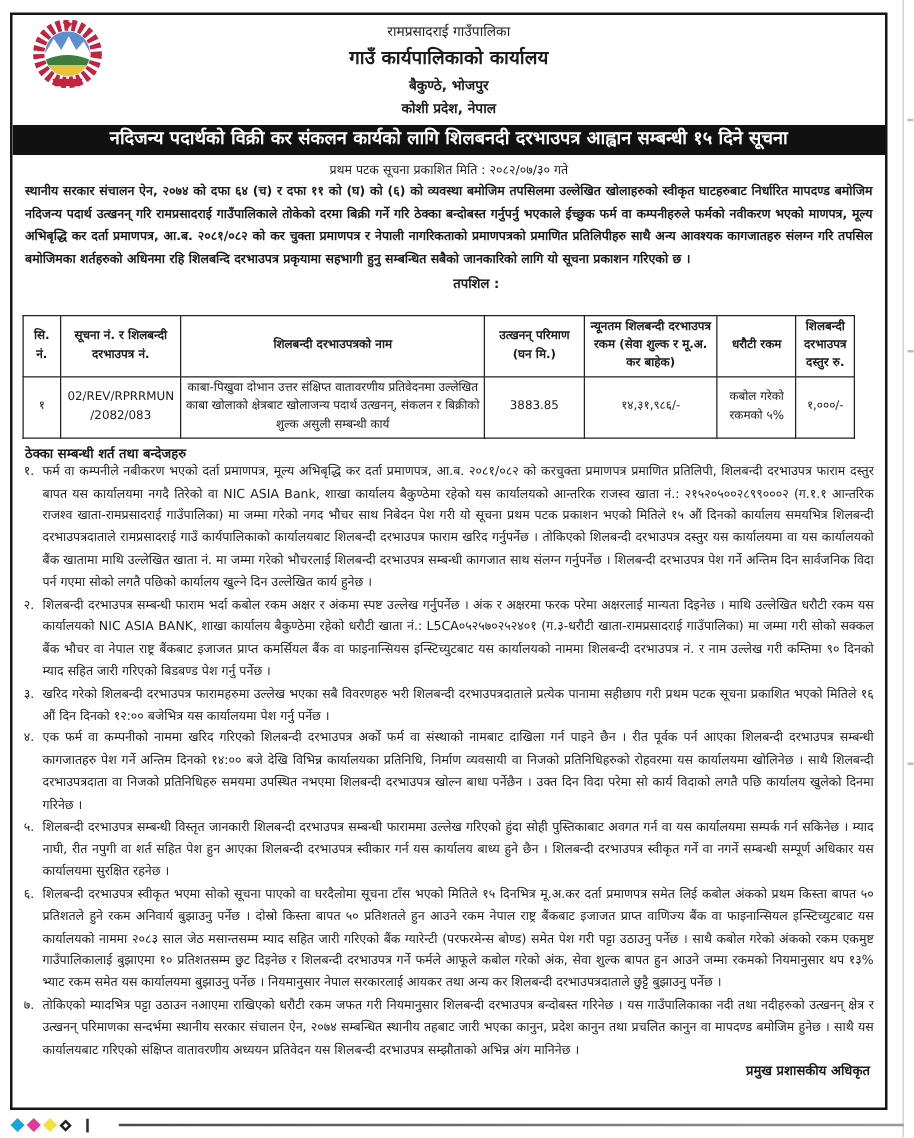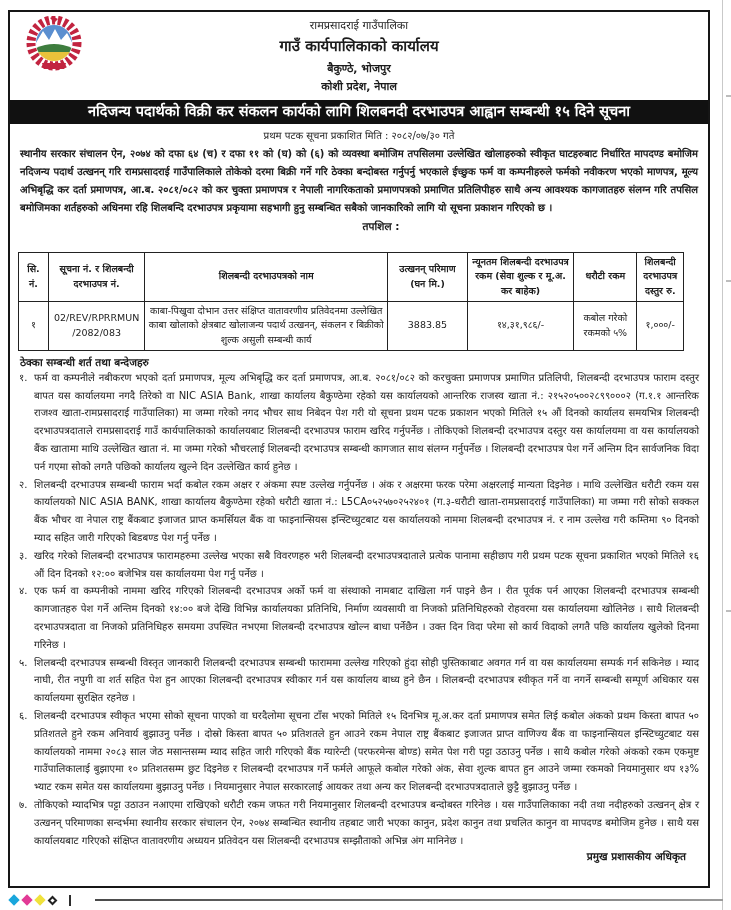--- a/index.html
+++ b/index.html
@@ -42,21 +42,21 @@
   }
   table.tender th { font-weight:bold; }
   .c-sn{width:4.5%} .c-no{width:14.5%} .c-name{width:36.5%} .c-qty{width:12%}
   .c-min{width:16%} .c-dep{width:9.5%} .c-fee{width:7%}
   
   .terms-heading { font-weight:bold; font-size:10.5px; padding:1px 10px 0; }
   .clauses { padding:0 9px 0 9px; }
   .clause { display:flex; font-size:10px; line-height:1.78; text-align:justify; }
   .clause-no { flex:none; width:15px; }
   .clause-text { flex:1; }
-  .signature { text-align:right; font-weight:bold; font-size:10.5px; padding:0 22px 4px; }
+  .signature { text-align:right; font-weight:bold; font-size:10.5px; padding:0 12px 4px; }
   
   .col-rule { position:absolute; left:722px; top:0; height:910px; width:1px; background:#c9c9c9; }
   .col-tick { position:absolute; left:726px; width:5px; height:2px; background:#bdbdbd; }
   
   .reg-marks { position:absolute; left:10px; top:893px; height:14px; display:flex; align-items:center; }
   .diamond { width:8px; height:8px; transform:rotate(45deg); margin-right:5px; }
   .d-cyan    { background:#19a6dc; }
   .d-magenta { background:#e23a96; }
   .d-yellow  { background:#f0e23c; }
   .d-black   { background:#fff; border:2.2px solid #222; width:7px; height:7px; }

